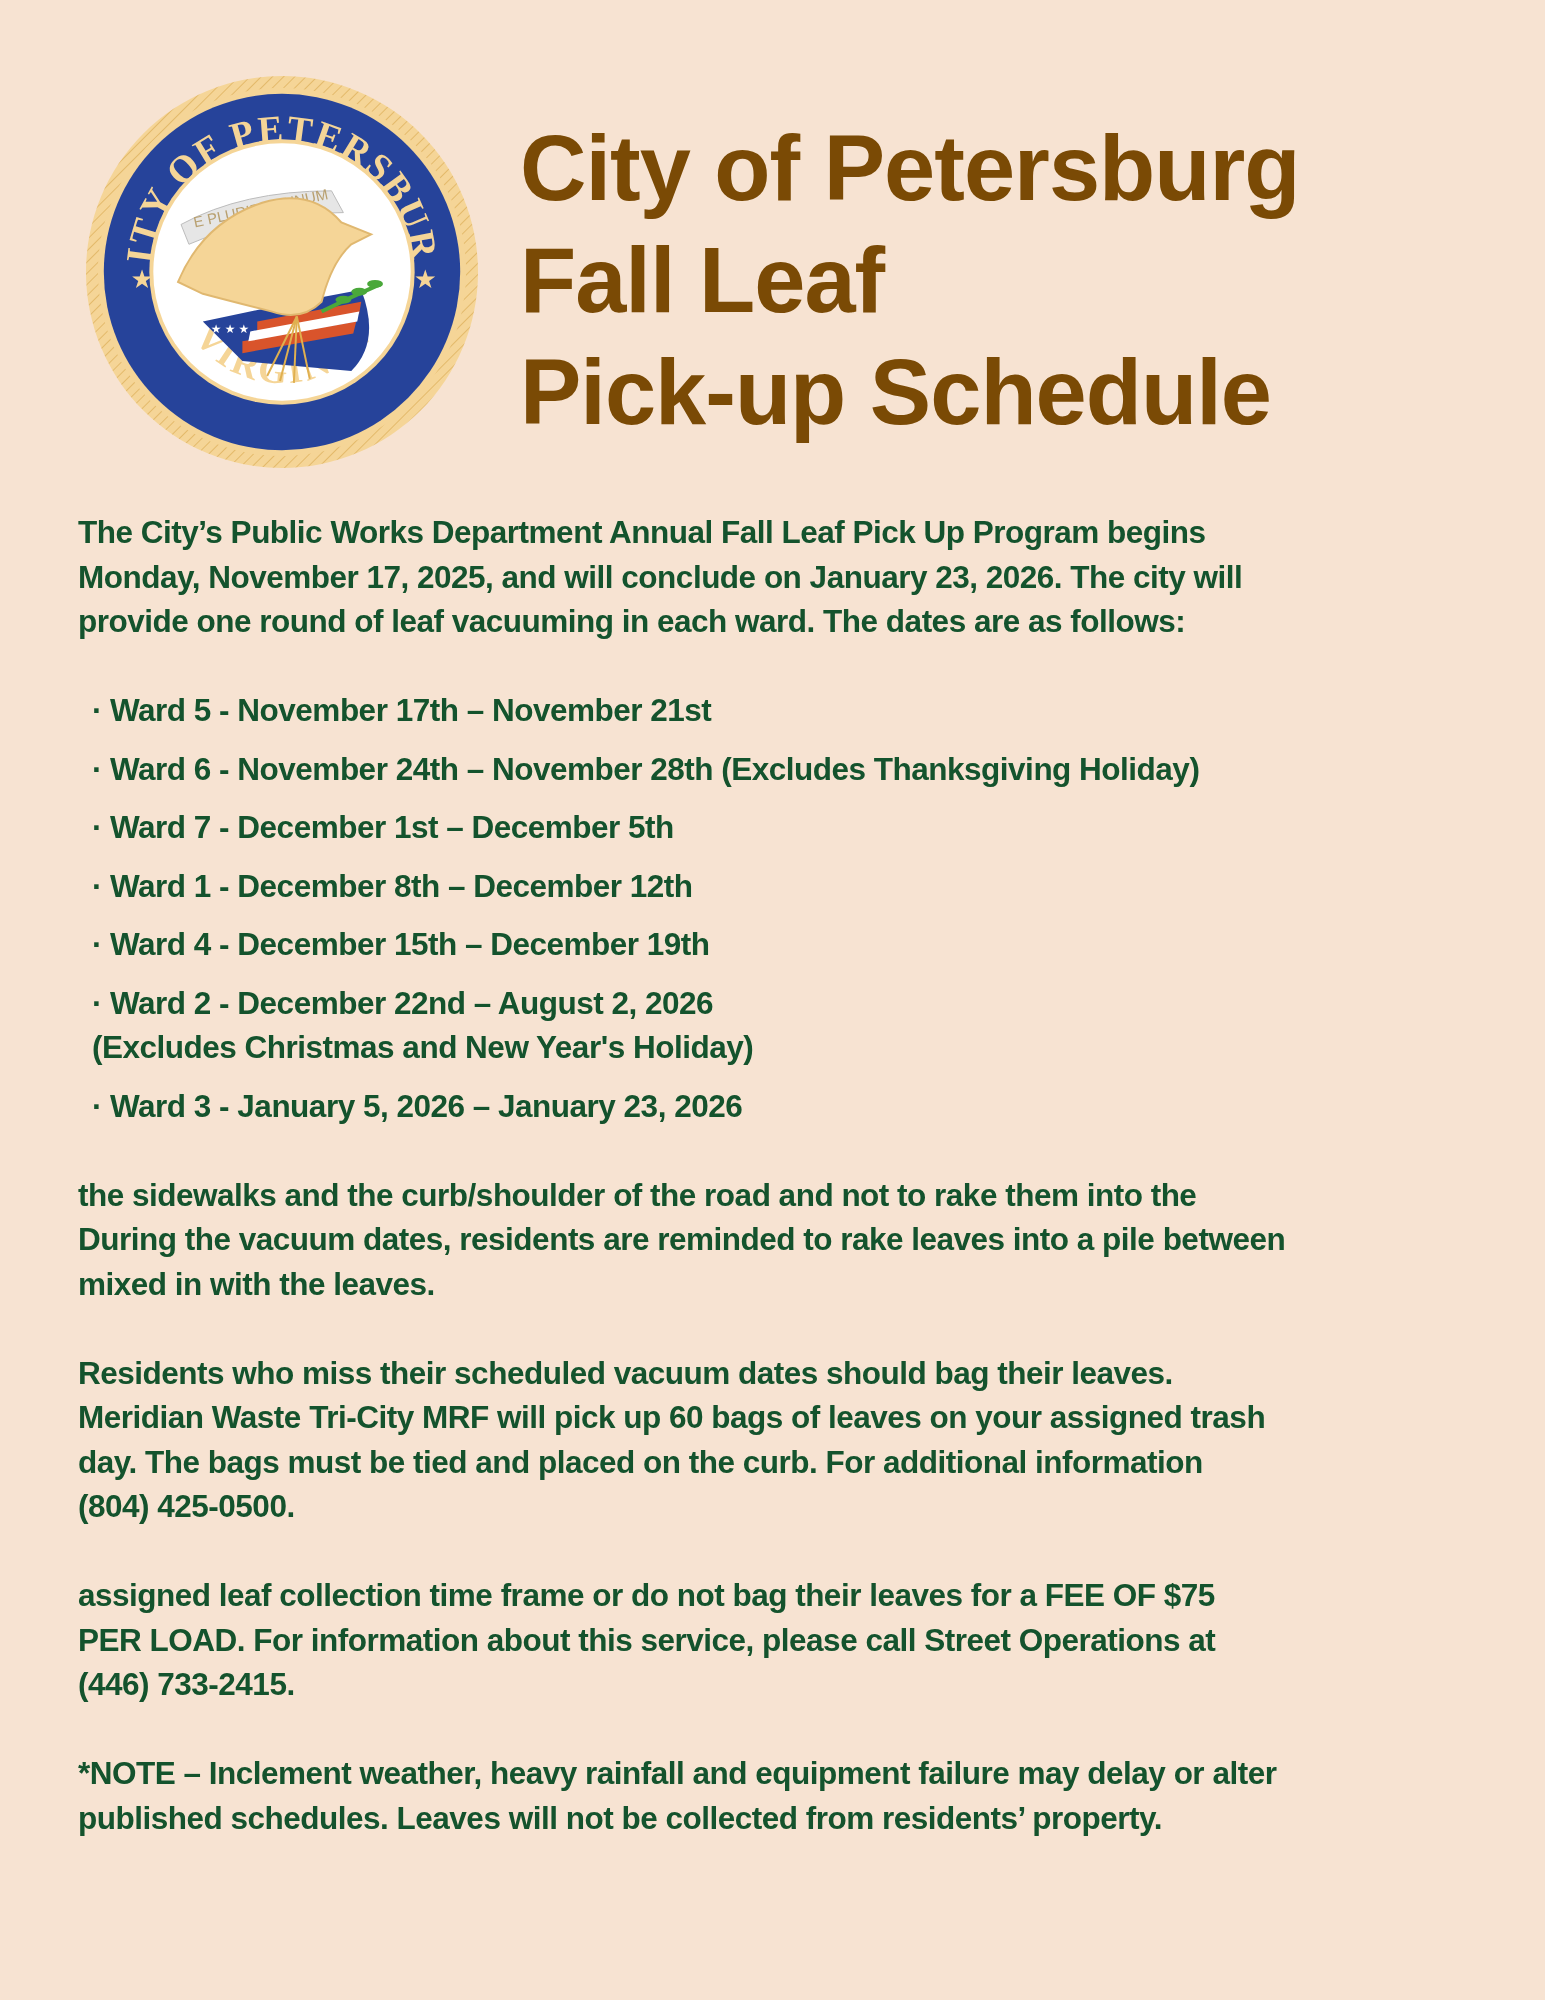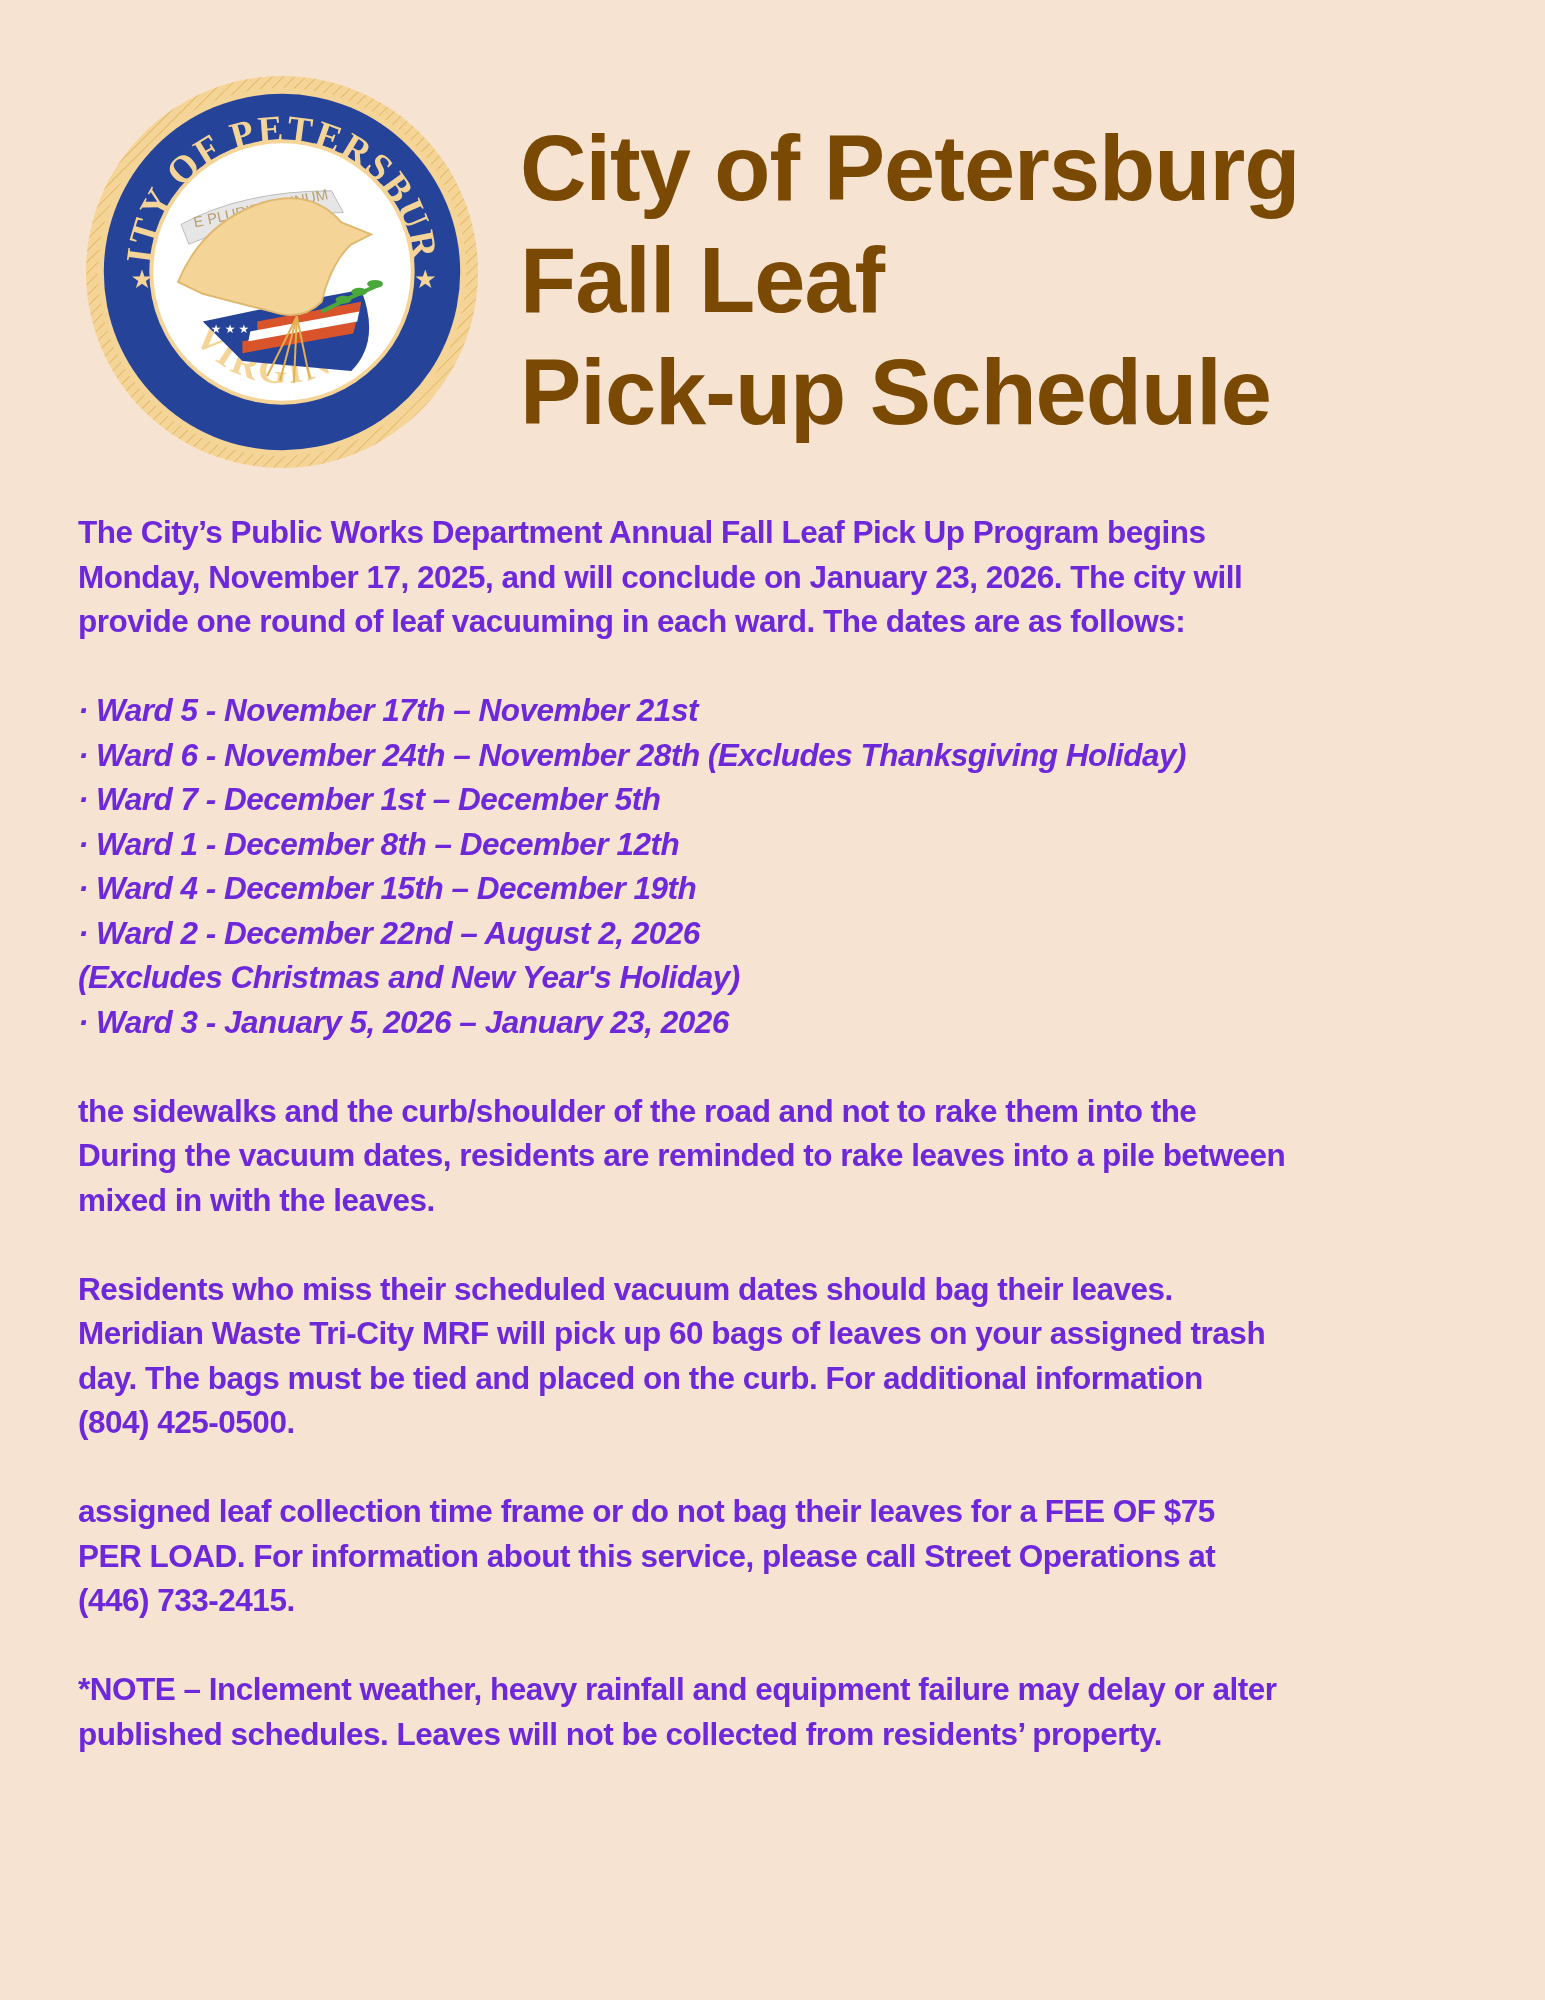--- a/index.html
+++ b/index.html
@@ -43,32 +43,32 @@
     .title span { display: block; white-space: nowrap; }
     .content {
       position: absolute;
       left: 78px;
       top: 510px;
       width: 1420px;
       font-family: "Liberation Sans", sans-serif;
       font-weight: 700;
       font-size: 31.5px;
       line-height: 44.5px;
-      color: #6d28d9;
+      color: #14532d;
       letter-spacing: -0.5px;
     }
     .content p {
       margin: 0 0 44.5px 0;
     }
     .schedule {
       list-style: none;
       margin: 0 0 44.5px 0;
       padding: 0;
     }
-    .schedule li { margin: 0; white-space: nowrap; font-style: italic; }
+    .schedule li { margin: 14px; white-space: nowrap; }
     .schedule .bullet { margin-right: 8px; }
     .line { display: block; white-space: nowrap; }
   </style>
 </head>
 <body>
 
 <div class="header">
   <svg class="seal" viewBox="0 0 400 400" xmlns="http://www.w3.org/2000/svg">
     <defs>
       <path id="topArc" d="M 68 200 A 132 132 0 0 1 332 200"></path>

